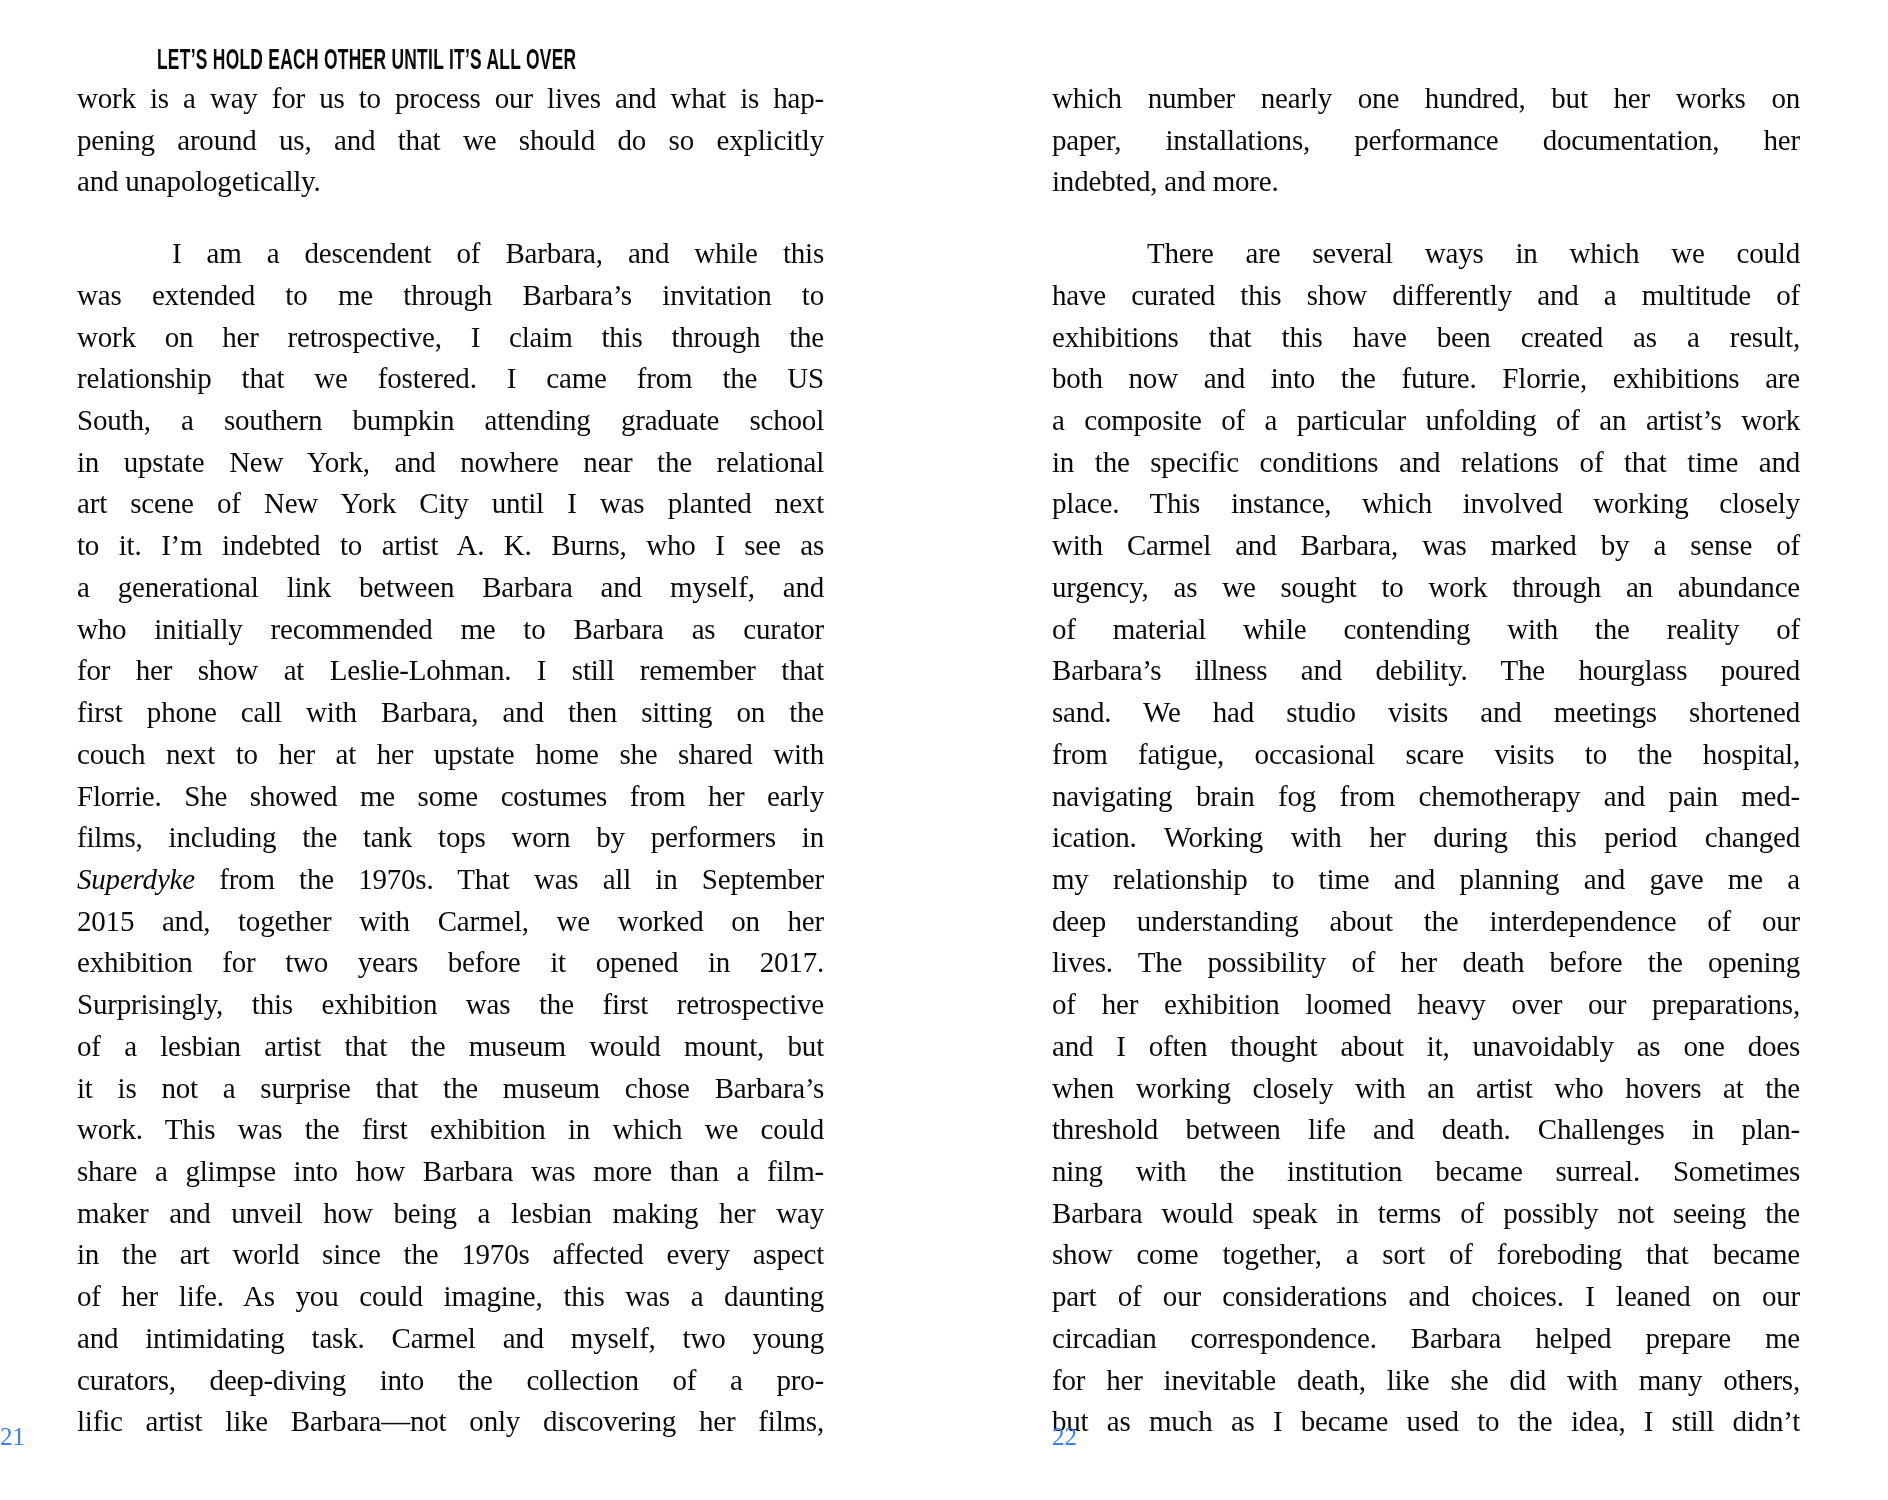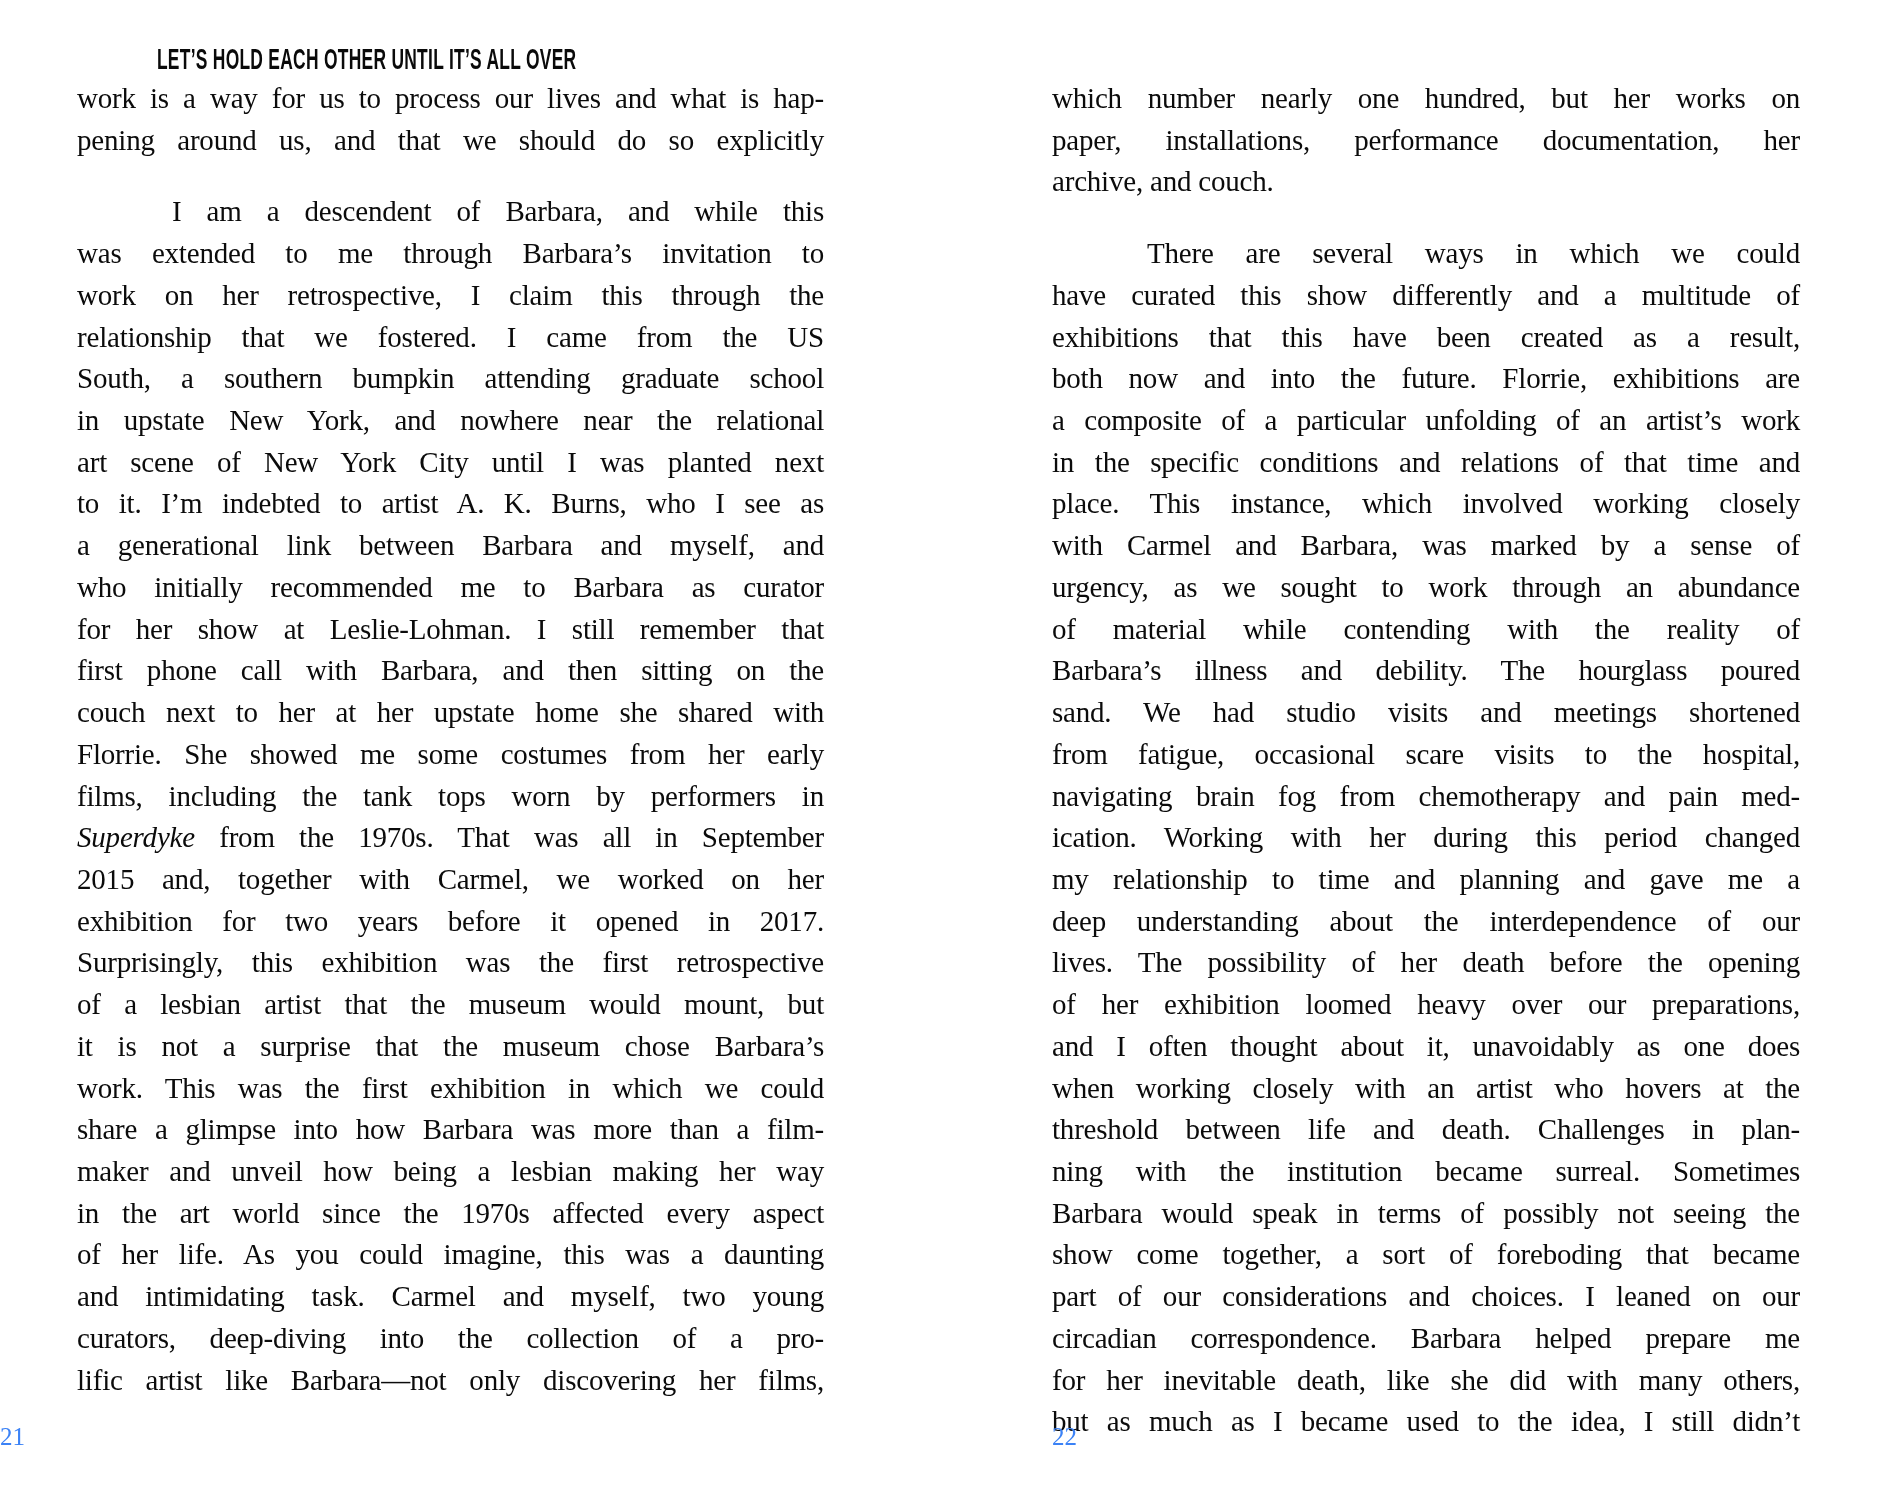--- a/index.html
+++ b/index.html
@@ -86,20 +86,21 @@
 
   <section>
     <header class="running-header">
       <span class="hdr-inner">LET’S HOLD EACH OTHER UNTIL IT’S ALL OVER</span>
     </header>
 
     <div class="column column-left">
 
     <div class="bodyline">work is a way for us to process our lives and what is hap-</div>
         <div class="bodyline">pening around us, and that we should do so explicitly</div>
+        <div class="bodyline last">and unapologetically.</div>
         <div class="bodyline indent">I am a descendent of Barbara, and while this</div>
         <div class="bodyline">was extended to me through Barbara’s invitation to</div>
         <div class="bodyline">work on her retrospective, I claim this through the</div>
         <div class="bodyline">relationship that we fostered. I came from the US</div>
         <div class="bodyline">South, a southern bumpkin attending graduate school</div>
         <div class="bodyline">in upstate New York, and nowhere near the relational</div>
         <div class="bodyline">art scene of New York City until I was planted next</div>
         <div class="bodyline">to it. I’m indebted to artist A. K. Burns, who I see as</div>
         <div class="bodyline">a generational link between Barbara and myself, and</div>
         <div class="bodyline">who initially recommended me to Barbara as curator</div>
@@ -125,21 +126,21 @@
       </div>
 
     <div class="folio folio-left">21</div>
   </section>
 
   <section>
     <div class="column column-right">
 
     <div class="bodyline">which number nearly one hundred, but her works on</div>
         <div class="bodyline">paper, installations, performance documentation, her</div>
-        <div class="bodyline last">archive, and couch.</div>
+        <div class="bodyline last">indebted, and more.</div>
         <div class="bodyline indent">There are several ways in which we could</div>
         <div class="bodyline">have curated this show differently and a multitude of</div>
         <div class="bodyline">exhibitions that this have been created as a result,</div>
         <div class="bodyline">both now and into the future. Florrie, exhibitions are</div>
         <div class="bodyline">a composite of a particular unfolding of an artist’s work</div>
         <div class="bodyline">in the specific conditions and relations of that time and</div>
         <div class="bodyline">place. This instance, which involved working closely</div>
         <div class="bodyline">with Carmel and Barbara, was marked by a sense of</div>
         <div class="bodyline">urgency, as we sought to work through an abundance</div>
         <div class="bodyline">of material while contending with the reality of</div>

